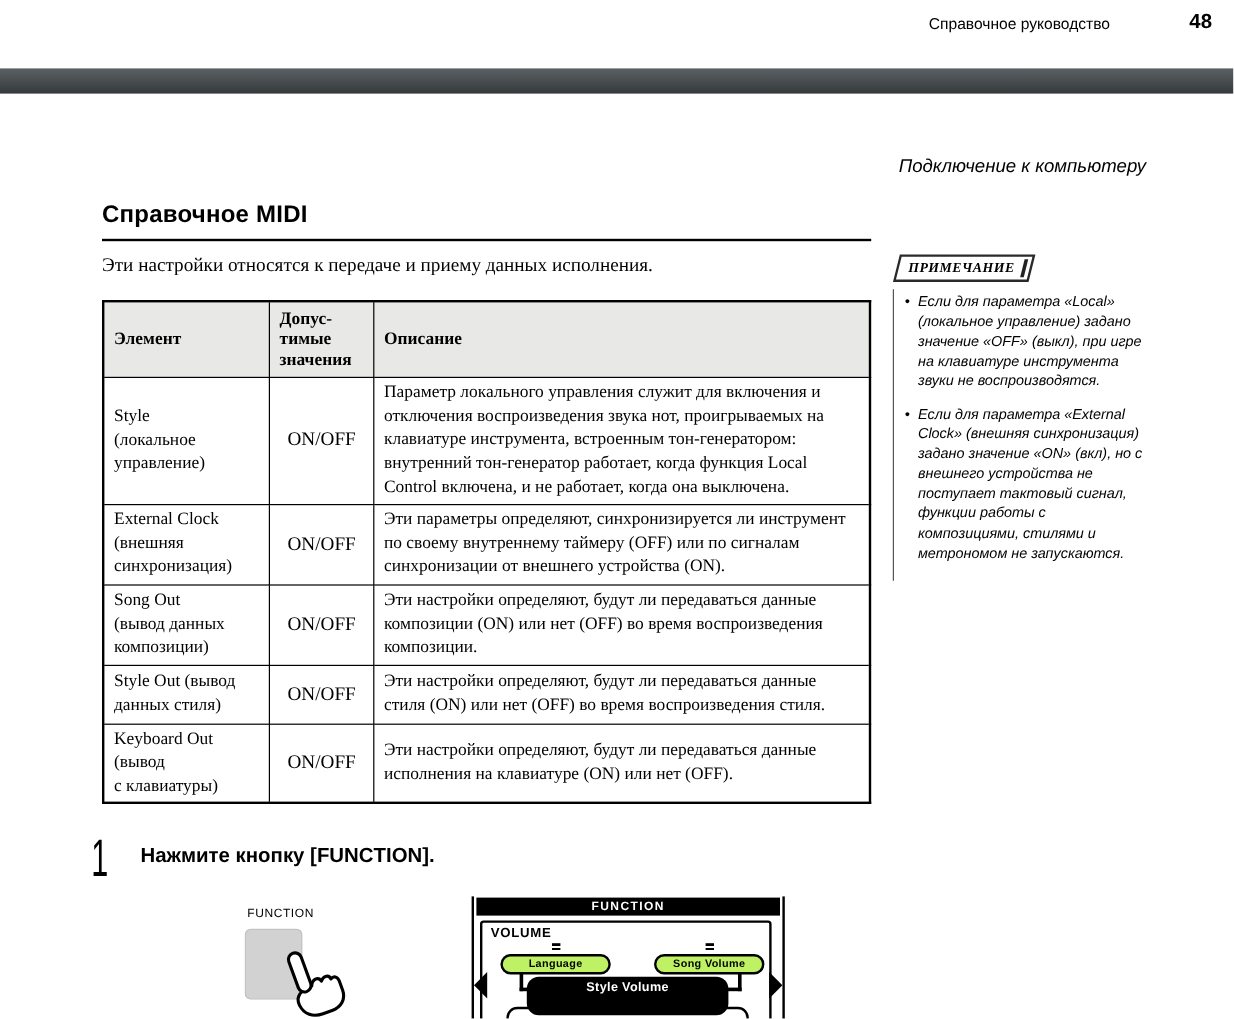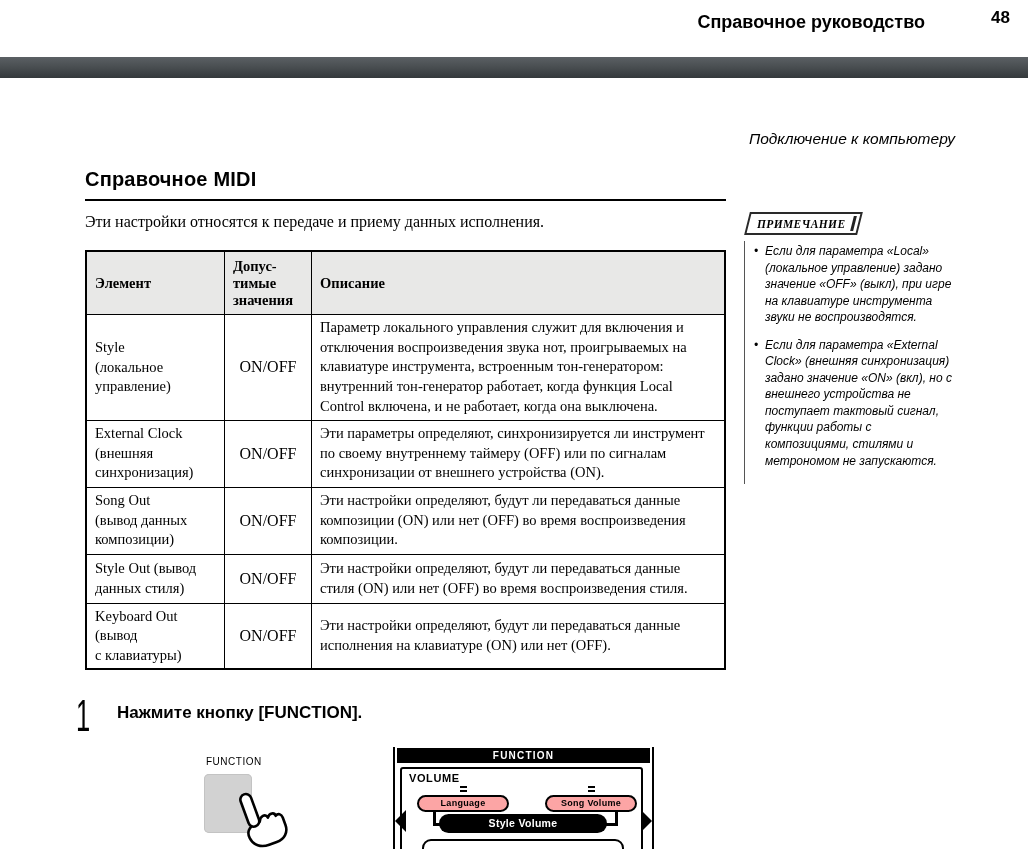--- a/index.html
+++ b/index.html
@@ -1,20 +1,20 @@
 <!DOCTYPE html>
 <html style="--bar_top: #5b6064; --bar_bottom: #34393c; --thead_bg: #e8e8e7; --button_fill: #d2d2d2; --lcd_bar: #000000;"><head>
 <meta charset="utf-8">
 <style>
   html,body{margin:0;padding:0;background:#fff;}
   .page{position:relative;width:1028px;height:849px;background:#fff;overflow:hidden;
         font-family:"Liberation Sans",sans-serif;color:#000;}
 
   
-  .manual-title{position:absolute;top:12px;right:103px;font-size:18px;font-weight:bold;}
+  .manual-title{position:absolute;top:12px;right:103px;font-size:13px;}
   .page-num{position:absolute;top:8px;right:18px;font-size:17px;font-weight:bold;}
   .top-bar{position:absolute;top:57px;left:0;width:100%;height:21px;
            background:linear-gradient(180deg,var(--bar_top,#5b6064) 0%,#4a4f52 45%,var(--bar_bottom,#34393c) 100%);}
   .chapter{position:absolute;top:130px;right:73px;font-size:15.5px;font-style:italic;}
 
   
   .main-title{position:absolute;top:168px;left:85px;font-size:20px;font-weight:bold;letter-spacing:.2px;}
   .title-rule{position:absolute;top:199px;left:85px;width:641px;height:2px;background:#000;}
   .intro{position:absolute;top:213px;left:85px;font-size:16px;font-family:"Liberation Serif",serif;}
 
@@ -55,27 +55,27 @@
   
   .lcd{position:absolute;top:747px;left:393px;width:257px;height:102px;background:#fff;
        border-left:2px solid #000;border-right:2px solid #000;overflow:hidden;}
   .lcd-titlebar{position:absolute;top:1px;left:2px;right:2px;height:15px;background:var(--lcd_bar,#000);
                 color:#fff;text-align:center;font-size:10px;font-weight:bold;letter-spacing:1.2px;line-height:15px;}
   .lcd-inner{position:absolute;top:20px;left:5px;width:239px;height:85px;border:2px solid #000;border-radius:3px;}
   .lcd-cat{position:absolute;top:3px;left:7px;font-size:11px;font-weight:bold;letter-spacing:.6px;}
   .tick{position:absolute;width:7px;height:8px;
         background:repeating-linear-gradient(#000 0 2px,transparent 2px 4px);}
   .tick.t-l{left:58px;top:17px;} .tick.t-r{left:186px;top:17px;}
-  .pill{position:absolute;top:26px;width:88px;height:13px;border:2px solid #000;border-radius:9px;background:#fca5a5;
+  .pill{position:absolute;top:26px;width:88px;height:13px;border:2px solid #000;border-radius:9px;background:#bef264;
         text-align:center;font-size:9px;font-weight:bold;line-height:13px;letter-spacing:.3px;}
   .pill.p-l{left:15px;} .pill.p-r{left:143px;}
   .conn{position:absolute;top:41px;width:12px;height:13px;}
   .conn.c-l{left:31px;border-left:3px solid #000;border-bottom:3px solid #000;}
   .conn.c-r{left:201px;border-right:3px solid #000;border-bottom:3px solid #000;}
-  .sel-pill{position:absolute;top:45px;left:37px;width:168px;height:19px;background:#000;color:#fff;
+  .sel-pill{position:absolute;top:45px;left:37px;width:168px;height:32px;background:#000;color:#fff;
             border-radius:10px;text-align:center;font-size:10.5px;font-weight:bold;line-height:19px;letter-spacing:.3px;}
   .arr{position:absolute;top:63px;width:0;height:0;border-top:11px solid transparent;border-bottom:11px solid transparent;}
   .arr.a-l{left:0;border-right:11px solid #000;}
   .arr.a-r{right:0;border-left:11px solid #000;}
   .bracket{position:absolute;top:70px;left:20px;width:198px;height:50px;border:2px solid #000;border-radius:9px;}
 </style>
 </head>
 <body>
 
 <div class="page">

